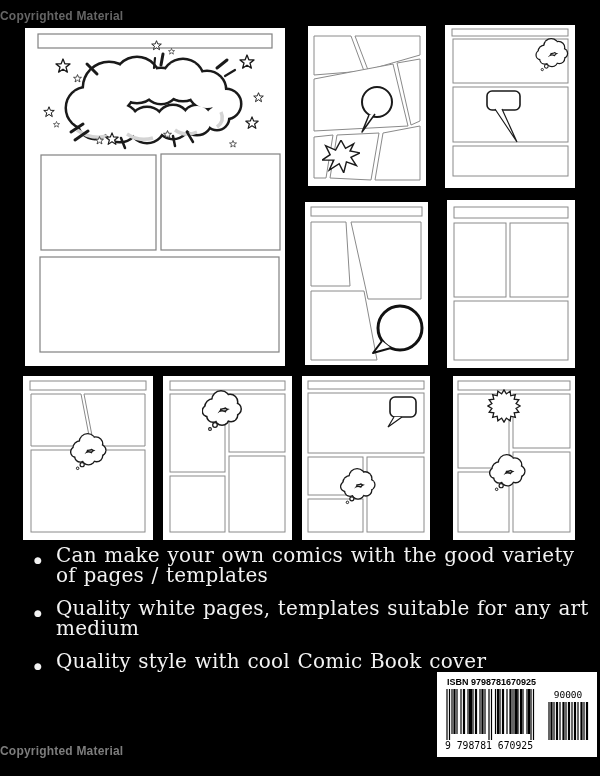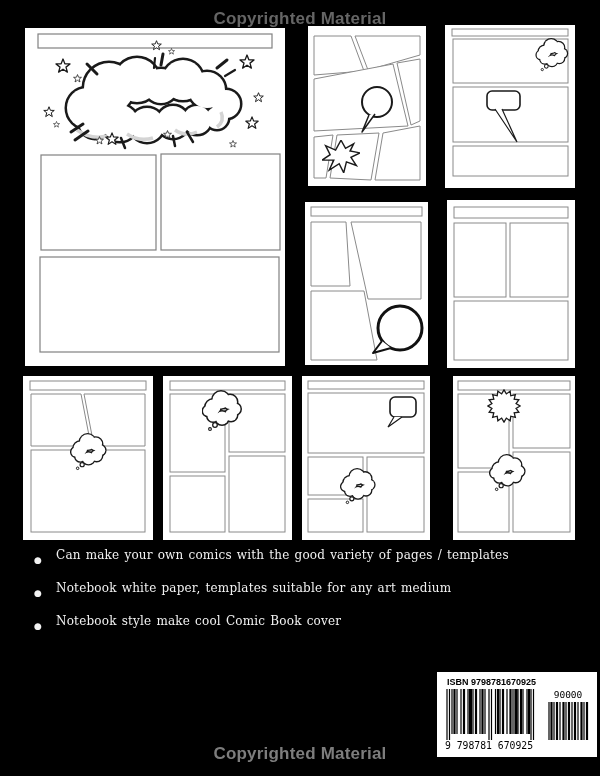--- a/index.html
+++ b/index.html
@@ -1,26 +1,26 @@
 <!DOCTYPE html>
 <html><head>
 <meta charset="utf-8">
 <style>
   html,body{margin:0;padding:0;background:#000;}
   #cover{position:relative;width:600px;height:776px;background:#000;overflow:hidden;
          font-family:"Liberation Sans",sans-serif;}
-  .watermark{position:absolute;width:100%;text-align:center;font-size:17px;font-weight:bold;
+  .watermark{position:absolute;width:100%;text-align:left;font-size:12px;font-weight:bold;
              letter-spacing:.2px;}
   #wm-top{top:9px;color:#656565;}
   #wm-bottom{top:744px;color:#7d7d7d;}
   .pg{position:absolute;display:block;}
   .panel{fill:#ffffff;stroke:#818181;stroke-width:1.2;}
   .panel-thin{fill:#ffffff;stroke:#8a8a8a;stroke-width:1;}
   #features{position:absolute;left:32px;top:545px;width:560px;margin:0;padding:0;list-style:none;
-            color:#f2f2f2;font-family:"DejaVu Serif",serif;font-size:12px;}
+            color:#f2f2f2;font-family:"DejaVu Serif",serif;font-size:20px;}
   #features li{position:relative;padding-left:24px;margin-bottom:13px;line-height:20px;
                letter-spacing:.2px;word-spacing:1px;}
   #features li::before{content:"●";position:absolute;left:2px;top:5px;font-size:9px;color:#f2f2f2;}
   #barcode-box{position:absolute;left:437px;top:672px;}
   text{font-family:"Liberation Sans",sans-serif;fill:#000;}
   .bc-digits{font-family:"DejaVu Sans Mono",monospace;}
 </style>
 </head>
 <body>
 
@@ -227,22 +227,22 @@
     <rect class="panel-thin" x="5" y="18" width="51" height="74"></rect>
     <rect class="panel-thin" x="60" y="18" width="57" height="54"></rect>
     <rect class="panel-thin" x="5" y="96" width="51" height="60"></rect>
     <rect class="panel-thin" x="60" y="76" width="57" height="80"></rect>
     <use href="#sym-jag" x="34" y="13" width="34" height="34"></use>
     <use href="#sym-thought" x="36" y="78" width="37" height="38"></use>
   </svg>
 
   <ul id="features">
     <li>Can make your own comics with the good variety of pages / templates</li>
-    <li>Notebook white paper, templates suitable for any art medium</li>
-    <li>Notebook style make cool Comic Book cover</li>
+    <li>Quality white pages, templates suitable for any art medium</li>
+    <li>Quality style with cool Comic Book cover</li>
   </ul>
 
   <svg id="barcode-box" width="160" height="85" viewBox="0 0 160 85">
     <rect width="160" height="85" fill="#ffffff"></rect>
     <text x="10" y="13" font-size="9" font-weight="bold">ISBN 9798781670925</text>
     <g stroke="#000">
       <path stroke-width="1.2" d="M10,17V68 M12.5,17V68 M52,17V68 M54.5,17V68 M94,17V68 M96.5,17V68"></path>
       <path stroke-width="1.2" d="M15,17V62 M20,17V62 M24,17V62 M31,17V62 M36,17V62 M43,17V62 M48,17V62 M58.5,17V62 M63,17V62 M70,17V62 M76,17V62 M81,17V62 M86,17V62 M90,17V62"></path>
       <path stroke-width="2.2" d="M17.5,17V62 M27,17V62 M39,17V62 M45.5,17V62 M61,17V62 M66,17V62 M73.5,17V62 M84,17V62 M92,17V62"></path>
       <path stroke-width="3.2" d="M33.5,17V62 M79,17V62"></path>

